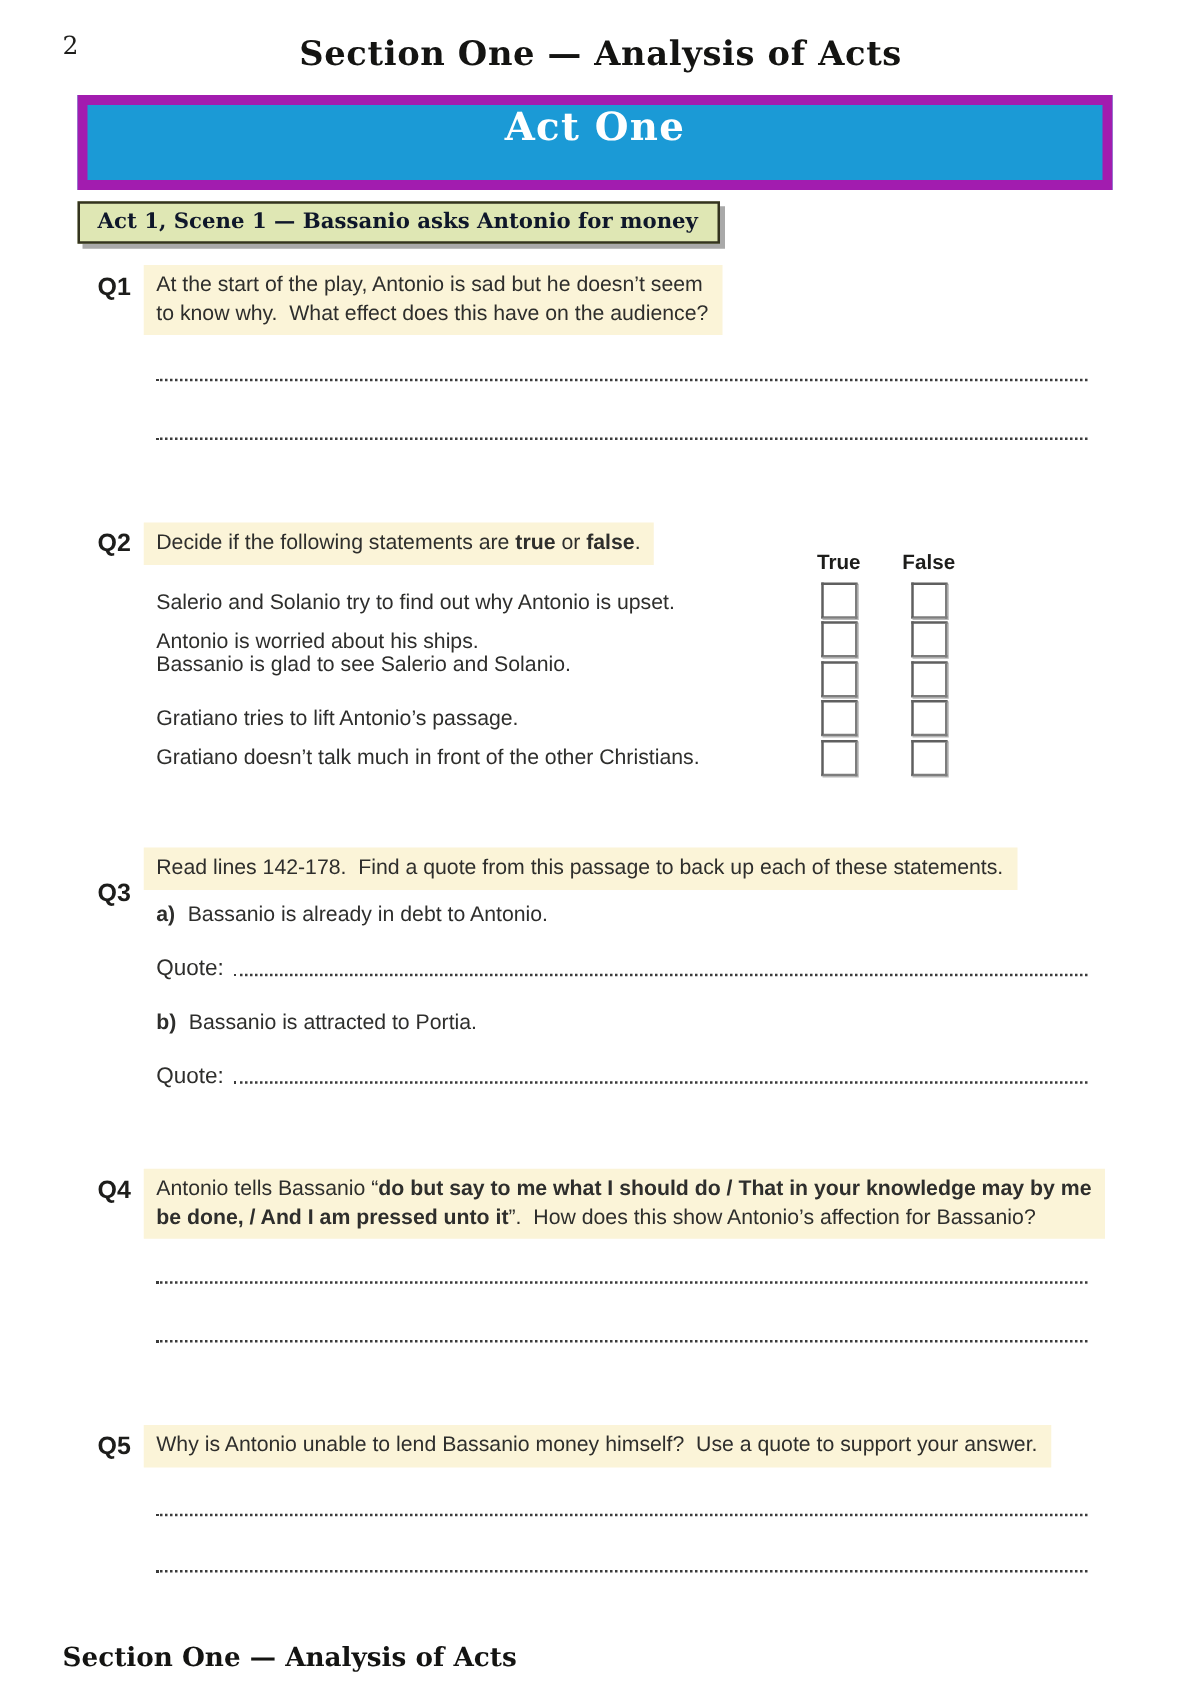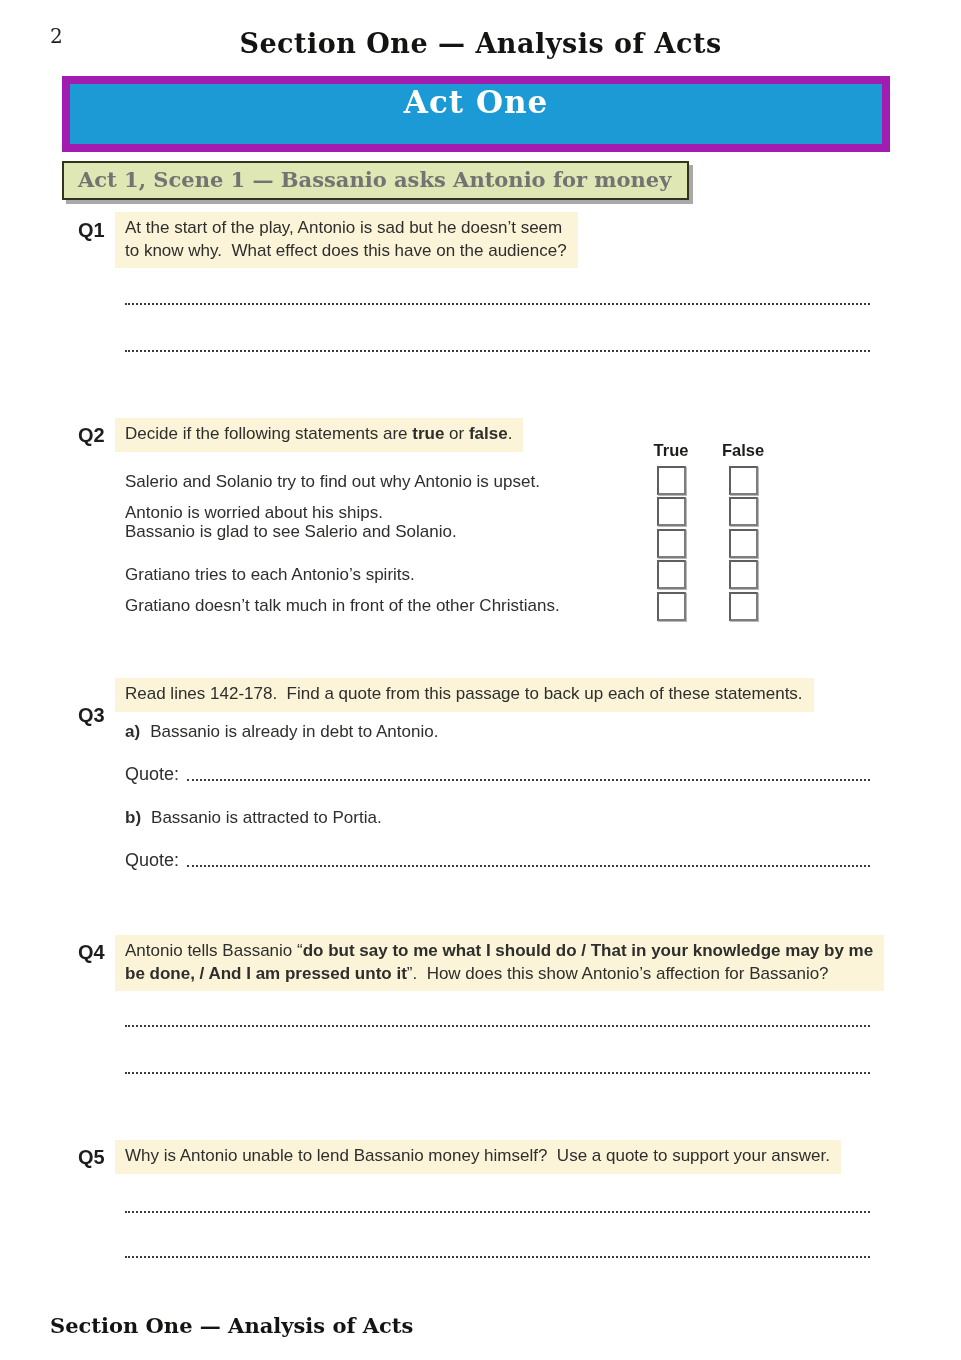--- a/index.html
+++ b/index.html
@@ -56,22 +56,22 @@
     left: 62px; top: 161px;
     display: inline-block;
     background: #dfe7b4;
     border: 2px solid #33331f;
     box-shadow: 4px 4px 0 #a9a9a9;
     padding: 4px 16px 6px 14px;
   }
   .scene-title {
     font-family: "DejaVu Serif", serif;
     font-weight: 700;
-    font-size: 21px;
-    color: #737373;
+    font-size: 17px;
+    color: #0f172a;
     white-space: nowrap;
   }
   .qlabel {
     position: absolute;
     left: 78px;
     font-weight: 700;
     font-size: 20px;
     color: #1d1d1b;
   }
   .qhl {
@@ -162,21 +162,21 @@
 
   <div class="qlabel" style="top:424px;">Q2</div>
   <div class="qhl" style="top:418px;"><span>Decide if the following statements are </span><span style="font-weight: 700;">true</span><span> or </span><span style="font-weight: 700;">false</span><span>.</span></div>
 
   <div class="tf-head" style="left:671px; top:441px;">True</div>
   <div class="tf-head" style="left:743px; top:441px;">False</div>
 
   <div class="statement" style="top:472px;">Salerio and Solanio try to find out why Antonio is upset.</div>
   <div class="statement" style="top:503px;">Antonio is worried about his ships.</div>
   <div class="statement" style="top:522px;">Bassanio is glad to see Salerio and Solanio.</div>
-  <div class="statement" style="top:565px;">Gratiano tries to each Antonio’s spirits.</div>
+  <div class="statement" style="top:565px;">Gratiano tries to lift Antonio’s passage.</div>
   <div class="statement" style="top:596px;">Gratiano doesn’t talk much in front of the other Christians.</div>
 
   <div class="checkbox" style="left:657px; top:466px;"></div>
   <div class="checkbox" style="left:729px; top:466px;"></div>
   <div class="checkbox" style="left:657px; top:497px;"></div>
   <div class="checkbox" style="left:729px; top:497px;"></div>
   <div class="checkbox" style="left:657px; top:529px;"></div>
   <div class="checkbox" style="left:729px; top:529px;"></div>
   <div class="checkbox" style="left:657px; top:560px;"></div>
   <div class="checkbox" style="left:729px; top:560px;"></div>

